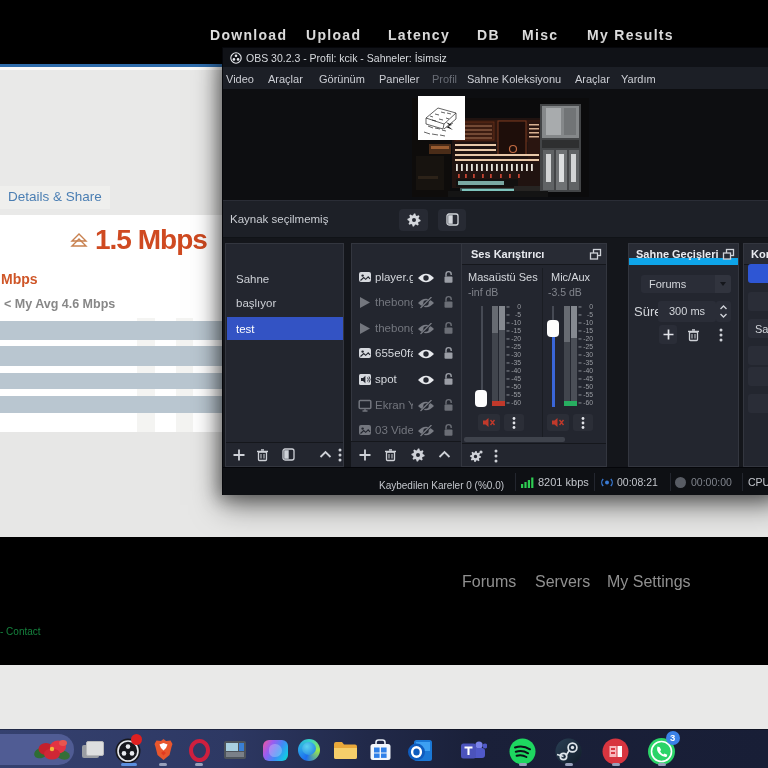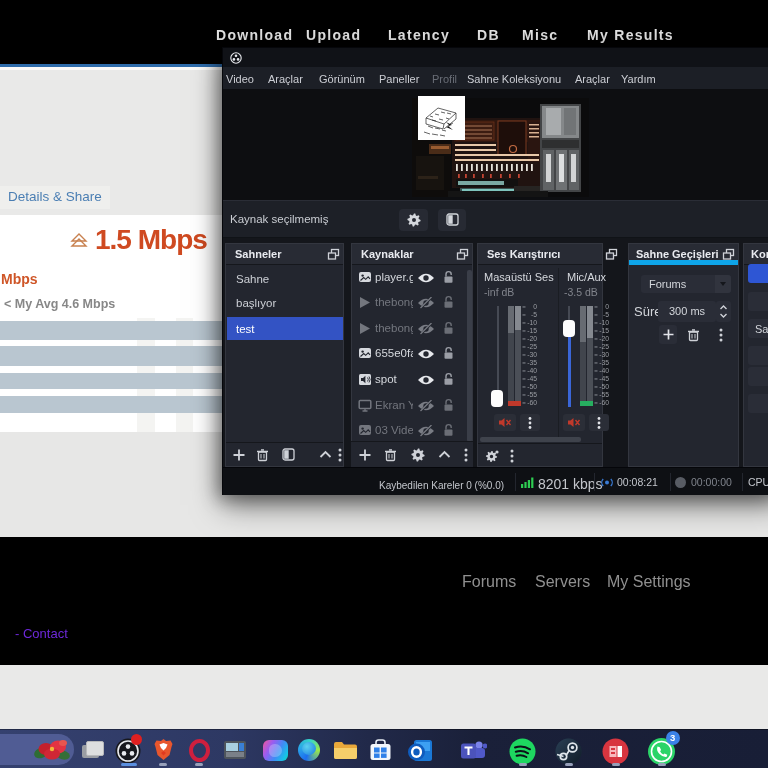--- a/index.html
+++ b/index.html
@@ -7,21 +7,21 @@
 .a{position:absolute}
 span.a,b.a{white-space:nowrap}
 .nav{position:absolute;top:27px;font-size:14px;font-weight:bold;color:#e4e4e4;letter-spacing:1.3px}
 .bar{position:absolute;left:0;width:768px;background:#b9c6d0}
 .flink{position:absolute;top:573px;font-size:16px;color:#909090}
 </style>
 </head>
 <body>
 
 <div class="a" style="left:0;top:0;width:768px;height:64px;background:#000"></div>
-<span class="nav" style="left:216px">Download</span>
+<span class="nav" style="left:210px">Download</span>
 <span class="nav" style="left:306px">Upload</span>
 <span class="nav" style="left:388px">Latency</span>
 <span class="nav" style="left:477px">DB</span>
 <span class="nav" style="left:522px">Misc</span>
 <span class="nav" style="left:587px">My Results</span>
 <div class="a" style="left:0;top:64px;width:768px;height:3px;background:#2e6cab"></div>
 <div class="a" style="left:0;top:67px;width:768px;height:3px;background:#fbfbfa"></div>
 <div class="a" style="left:0;top:186px;width:110px;height:23px;background:#efefed"></div>
 <div class="a" style="left:8px;top:189px;font-size:13.5px;color:#4a7eb3">Details &amp; Share</div>
 <div class="a" style="left:0;top:215px;width:768px;height:217px;background:#fff"></div>
@@ -36,31 +36,32 @@
 <div class="a" style="left:4px;top:297px;font-size:12.5px;font-weight:bold;color:#878787">&lt; My Avg 4.6 Mbps</div>
 <div class="bar" style="top:321px;height:19px"></div>
 <div class="bar" style="top:346px;height:20px"></div>
 <div class="bar" style="top:373px;height:16px"></div>
 <div class="bar" style="top:396px;height:17px"></div>
 <div class="a" style="left:0;top:432px;width:768px;height:105px;background:#e7e7e6"></div>
 <div class="a" style="left:0;top:537px;width:768px;height:128px;background:#000"></div>
 <span class="flink" style="left:462px">Forums</span>
 <span class="flink" style="left:535px">Servers</span>
 <span class="flink" style="left:607px">My Settings</span>
-<div class="a" style="left:15px;top:626px;font-size:13px;color:#6d28d9">- Contact</div>
+<div class="a" style="left:0;top:626px;font-size:10px;color:#15803d">- Contact</div>
 
 <div class="a" id="obs" style="left:222px;top:47px;width:560px;height:448px;background:#14161b;box-shadow:0 10px 28px rgba(0,0,0,.5), -4px 4px 16px rgba(0,0,0,.35);border:1px solid #05060a;font-size:11px;color:#cdd0d6">
 
  <div class="a" style="left:0;top:0;width:100%;height:19px;background:#101217">
    <svg class="a" style="left:7px;top:4px" width="12" height="12" viewBox="0 0 12 12">
      <circle cx="6" cy="6" r="5.2" fill="none" stroke="#e8eaee" stroke-width="1.1"></circle>
      <circle cx="6" cy="3.8" r="1.3" fill="#e8eaee"></circle>
      <circle cx="3.9" cy="7.4" r="1.3" fill="#e8eaee"></circle>
      <circle cx="8.1" cy="7.4" r="1.3" fill="#e8eaee"></circle>
    </svg>
+   <span class="a" style="left:23px;top:4px;font-size:10.5px;color:#d7dade">OBS 30.2.3 - Profil: kcik - Sahneler: İsimsiz</span>
  </div>
 
  <div class="a" style="left:0;top:19px;width:100%;height:22px;background:#1c1f26;font-size:11px;color:#ccced4">
    <span class="a" style="left:3px;top:6px">Video</span>
    <span class="a" style="left:45px;top:6px">Araçlar</span>
    <span class="a" style="left:96px;top:6px">Görünüm</span>
    <span class="a" style="left:156px;top:6px">Paneller</span>
    <span class="a" style="left:209px;top:6px;color:#696d76">Profil</span>
    <span class="a" style="left:244px;top:6px">Sahne Koleksiyonu</span>
    <span class="a" style="left:352px;top:6px">Araçlar</span>
@@ -170,27 +171,20 @@
    </svg>
    <svg class="a" style="left:223px;top:12px" width="13" height="13" viewBox="0 0 13 13">
      <rect x="1" y="1" width="11" height="11" rx="2" fill="none" stroke="#d4d7dc" stroke-width="1.3"></rect>
      <rect x="2.2" y="2.2" width="4.5" height="8.6" fill="#d4d7dc"></rect>
    </svg>
  </div>
 
  <div class="a" style="left:0;top:190px;width:100%;height:229px;background:#14161b"></div>
 
  <div class="a" style="left:2px;top:195px;width:119px;height:224px;background:#23262f;border:1px solid #33363f">
-   <div class="a" style="left:0;top:0;width:100%;height:21px;background:#282b34;border-bottom:1px solid #15171c">
-     <b class="a" style="left:9px;top:4px;font-size:11px;color:#e9ebf0">Sahneler</b>
-     <svg class="a" style="left:101px;top:4px" width="13" height="13" viewBox="0 0 13 13">
-          <rect x="4.5" y="1.5" width="7" height="6" fill="none" stroke="#cfd2d8" stroke-width="1.3"></rect>
-          <rect x="1.5" y="5" width="7" height="6" fill="#282b34" stroke="#cfd2d8" stroke-width="1.3"></rect>
-        </svg>
-   </div>
    <span class="a" style="left:10px;top:29px;font-size:11.5px">Sahne</span>
    <span class="a" style="left:10px;top:53px;font-size:11.5px">başlıyor</span>
    <div class="a" style="left:1px;top:73px;width:116px;height:23px;background:#3353c4"></div>
    <span class="a" style="left:10px;top:79px;font-size:11.5px;color:#fff">test</span>
    <div class="a" style="left:0;top:198px;width:100%;height:25px;border-top:1px solid #15171c">
      <svg class="a" style="left:6px;top:5px" width="14" height="14" viewBox="0 0 14 14">
           <path d="M7 1.5 V12.5 M1.5 7 H12.5" stroke="#ced1d7" stroke-width="1.8"></path>
         </svg>
      <svg class="a" style="left:30px;top:5px" width="13" height="14" viewBox="0 0 13 14">
           <rect x="2.5" y="4" width="8" height="8.5" rx="1" fill="none" stroke="#ced1d7" stroke-width="1.3"></rect>
@@ -206,27 +200,20 @@
         </svg>
      <svg class="a" style="left:112px;top:4px" width="4" height="16" viewBox="0 0 4 16">
           <circle cx="2" cy="3" r="1.5" fill="#ced1d7"></circle>
           <circle cx="2" cy="8" r="1.5" fill="#ced1d7"></circle>
           <circle cx="2" cy="13" r="1.5" fill="#ced1d7"></circle>
         </svg>
    </div>
  </div>
 
  <div class="a" style="left:128px;top:195px;width:122px;height:224px;background:#23262f;border:1px solid #33363f">
-   <div class="a" style="left:0;top:0;width:100%;height:21px;background:#282b34;border-bottom:1px solid #15171c">
-     <b class="a" style="left:9px;top:4px;font-size:11px;color:#e9ebf0">Kaynaklar</b>
-     <svg class="a" style="left:104px;top:4px" width="13" height="13" viewBox="0 0 13 13">
-          <rect x="4.5" y="1.5" width="7" height="6" fill="none" stroke="#cfd2d8" stroke-width="1.3"></rect>
-          <rect x="1.5" y="5" width="7" height="6" fill="#282b34" stroke="#cfd2d8" stroke-width="1.3"></rect>
-        </svg>
-   </div>
    <div class="a" style="left:0;top:26px;width:114px;height:16px">
     <svg class="a" style="left:6px;top:0px" width="14" height="14" viewBox="0 0 14 14">
           <rect x="1" y="2" width="12" height="10" rx="2" fill="#d6d9de"></rect>
           <circle cx="4.6" cy="5.6" r="1.2" fill="#23262f"></circle>
           <path d="M2.5 10.5 l3.2-3 2 1.8 2.5-2.4 1.8 2" stroke="#23262f" stroke-width="1.1" fill="none"></path>
         </svg>
     <span class="a" style="left:23px;top:1px;font-size:11.5px;color:#d6d9de;white-space:nowrap">player.gi</span>
     <div class="a" style="left:61px;top:-2px;width:53px;height:20px;background:#23262f"></div>
     <svg class="a" style="left:65px;top:1.5px" width="18" height="12" viewBox="0 0 18 12">
           <path d="M1 6 Q9 -2.5 17 6 Q9 14.5 1 6 Z" fill="#e6e8ec"></path>
@@ -360,21 +347,21 @@
    <svg class="a" style="left:86px;top:7px" width="15" height="12" viewBox="0 0 15 12">
         <path d="M2.5 8 L7.5 3 L12.5 8" fill="none" stroke="#ced1d7" stroke-width="1.8"></path>
       </svg>
    <svg class="a" style="left:113px;top:5px" width="4" height="16" viewBox="0 0 4 16">
         <circle cx="2" cy="3" r="1.5" fill="#ced1d7"></circle>
         <circle cx="2" cy="8" r="1.5" fill="#ced1d7"></circle>
         <circle cx="2" cy="13" r="1.5" fill="#ced1d7"></circle>
       </svg>
  </div>
 
- <div class="a" style="left:254px;top:195px;width:126px;height:224px;background:#23262f;border:1px solid #33363f">
+ <div class="a" style="left:238px;top:195px;width:146px;height:224px;background:#23262f;border:1px solid #33363f">
    <div class="a" style="left:0;top:0;width:100%;height:21px;background:#282b34;border-bottom:1px solid #15171c">
      <b class="a" style="left:9px;top:4px;font-size:11px;color:#e9ebf0">Ses Karıştırıcı</b>
      <svg class="a" style="left:127px;top:4px" width="13" height="13" viewBox="0 0 13 13">
           <rect x="4.5" y="1.5" width="7" height="6" fill="none" stroke="#cfd2d8" stroke-width="1.3"></rect>
           <rect x="1.5" y="5" width="7" height="6" fill="#282b34" stroke="#cfd2d8" stroke-width="1.3"></rect>
         </svg>
    </div>
    <span class="a" style="left:6px;top:27px;font-size:11px;color:#d6d9de">Masaüstü Ses</span>
    <span class="a" style="left:6px;top:42px;font-size:10.5px;color:#81848c">-inf dB</span>
    <span class="a" style="left:89px;top:27px;font-size:11px;color:#d6d9de">Mic/Aux</span>
@@ -484,21 +471,21 @@
         </svg>
         <svg class="a" style="left:32px;top:4px" width="4" height="16" viewBox="0 0 4 16">
           <circle cx="2" cy="3" r="1.5" fill="#ced1d7"></circle>
           <circle cx="2" cy="8" r="1.5" fill="#ced1d7"></circle>
           <circle cx="2" cy="13" r="1.5" fill="#ced1d7"></circle>
         </svg>
       </div>
  </div>
 
  <div class="a" style="left:405px;top:195px;width:111px;height:224px;background:#23262f;border:1px solid #33363f">
-   <div class="a" style="left:0;top:0;width:100%;height:21px;background:#282b34;border-bottom:5px solid #0ea5e9">
+   <div class="a" style="left:0;top:0;width:100%;height:21px;background:#282b34;border-bottom:7px solid #0ea5e9">
      <b class="a" style="left:7px;top:4px;font-size:11px;color:#e9ebf0">Sahne Geçişleri</b>
      <svg class="a" style="left:93px;top:4px" width="13" height="13" viewBox="0 0 13 13">
           <rect x="4.5" y="1.5" width="7" height="6" fill="none" stroke="#cfd2d8" stroke-width="1.3"></rect>
           <rect x="1.5" y="5" width="7" height="6" fill="#282b34" stroke="#cfd2d8" stroke-width="1.3"></rect>
         </svg>
    </div>
    <div class="a" style="left:12px;top:31px;width:90px;height:18px;background:#2a2d37;border-radius:3px">
      <span class="a" style="left:8px;top:3px;font-size:11px;color:#d3d6db">Forums</span>
      <div class="a" style="left:74px;top:0;width:16px;height:18px;background:#31343e;border-radius:0 3px 3px 0"></div>
      <div class="a" style="left:79px;top:7px;width:0;height:0;border-left:3.5px solid transparent;border-right:3.5px solid transparent;border-top:4.5px solid #14161b"></div>
@@ -544,21 +531,21 @@
 
  <div class="a" style="left:0;top:419px;width:100%;height:28px;background:#0e1014;border-top:1px solid #05060a">
    <span class="a" style="left:156px;top:12px;font-size:10px;color:#c3c6cc">Kaybedilen Kareler 0 (%0.0)</span>
    <div class="a" style="left:292px;top:5px;width:1px;height:18px;background:#23262e"></div>
    <svg class="a" style="left:298px;top:9px" width="13" height="11" viewBox="0 0 13 11">
         <rect x="0" y="7" width="2.2" height="4" fill="#2ecc52"></rect>
         <rect x="3.4" y="5" width="2.2" height="6" fill="#2ecc52"></rect>
         <rect x="6.8" y="3" width="2.2" height="8" fill="#2ecc52"></rect>
         <rect x="10.2" y="0.5" width="2.2" height="10.5" fill="#2ecc52"></rect>
       </svg>
-   <span class="a" style="left:315px;top:8px;font-size:14px;color:#c3c6cc">8201 kbps</span>
+   <span class="a" style="left:315px;top:8px;font-size:11px;color:#c3c6cc">8201 kbps</span>
    <div class="a" style="left:371px;top:5px;width:1px;height:18px;background:#23262e"></div>
    <svg class="a" style="left:377px;top:9px" width="14" height="11" viewBox="0 0 14 11">
         <circle cx="7" cy="5.5" r="2" fill="#3a7bd5"></circle>
         <path d="M3.2 2 a5 5 0 0 0 0 7 M10.8 2 a5 5 0 0 1 0 7" fill="none" stroke="#3a7bd5" stroke-width="1.3"></path>
       </svg>
    <span class="a" style="left:394px;top:8px;font-size:10.5px;color:#c3c6cc">00:08:21</span>
    <div class="a" style="left:447px;top:5px;width:1px;height:18px;background:#23262e"></div>
    <div class="a" style="left:452px;top:9px;width:11px;height:11px;border-radius:50%;background:#585c64"></div>
    <span class="a" style="left:468px;top:8px;font-size:10.5px;color:#7f838b">00:00:00</span>
    <div class="a" style="left:519px;top:5px;width:1px;height:18px;background:#23262e"></div>

